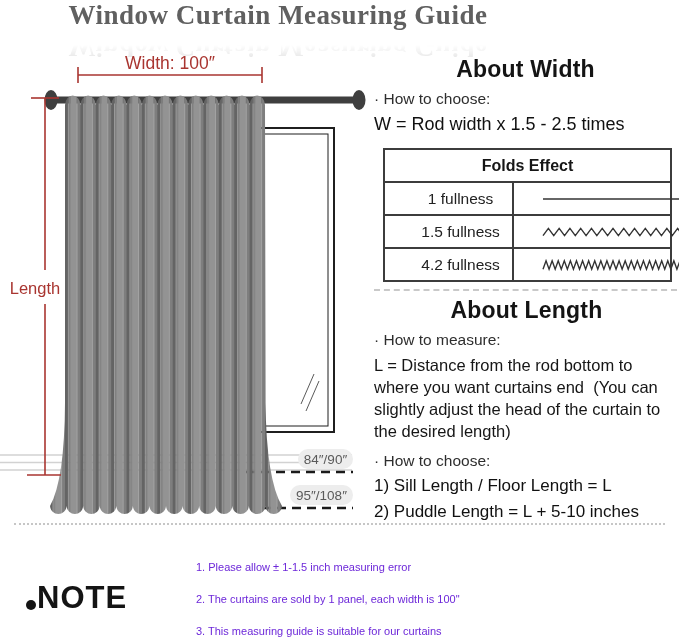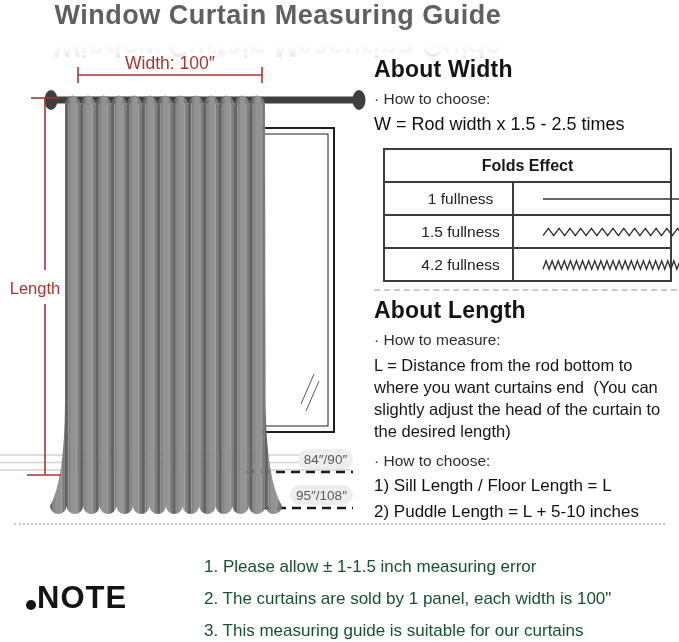--- a/index.html
+++ b/index.html
@@ -3,37 +3,37 @@
 <meta charset="utf-8">
 <style>
   html,body{margin:0;padding:0;}
   body{
     width:679px;height:642px;background:#ffffff;overflow:hidden;position:relative;
     font-family:"Liberation Sans", sans-serif;color:#1c1c1c;
   }
   .page{position:absolute;inset:0;}
 
   
-  .title-wrap{position:absolute;top:0;left:0;width:556px;text-align:center;}
+  .title-wrap{position:absolute;top:0;left:0;width:556px;text-align:center;font-family:Liberation Serif, serif;}
   .page-title{
     margin:0;font-size:27px;font-weight:600;color:#606060;letter-spacing:.5px;line-height:1.15;
   }
   .title-reflection{
     margin:0;font-size:27px;font-weight:600;color:#606060;letter-spacing:.5px;line-height:1.15;
     transform:scaleY(-1);opacity:.35;
     -webkit-mask-image:linear-gradient(to bottom, rgba(0,0,0,.55) 0%, transparent 55%);
     mask-image:linear-gradient(to bottom, rgba(0,0,0,.55) 0%, transparent 55%);
   }
 
   
   .diagram-svg{position:absolute;left:0;top:48px;}
 
   
   .right-col{position:absolute;left:374px;top:56px;width:303px;}
-  .section-heading{margin:0;font-size:23px;font-weight:600;color:#141414;letter-spacing:.2px;}
+  .section-heading{margin:0;font-size:23px;font-weight:600;color:#141414;letter-spacing:.2px;text-align:center;}
   .sub-line{margin:7px 0 0 0;font-size:15.5px;color:#2e2e2e;}
   .formula-line{margin:6px 0 0 0;font-size:18px;color:#111;}
   .para{margin:5px 0 0 0;font-size:16.5px;line-height:1.34;color:#161616;white-space:pre-wrap;}
   .option-line{margin:6px 0 0 0;font-size:17px;color:#111;}
 
   table.folds{
     border-collapse:collapse;margin:13px 0 0 9px;width:289px;table-layout:fixed;
   }
   table.folds th, table.folds td{
     border:2px solid #3c3c3c;text-align:center;vertical-align:middle;padding:0;
@@ -55,21 +55,21 @@
 
   
   .note-bullet{
     position:absolute;left:26px;top:600px;width:10px;height:10px;border-radius:50%;background:#141414;
   }
   .note-label{
     position:absolute;left:37px;top:580px;margin:0;
     font-size:31px;font-weight:700;color:#141414;letter-spacing:1px;
   }
   .note-items{position:absolute;left:196px;top:551px;width:475px;}
-  .note-item{font-size:17px;color:#14532d;line-height:32px;white-space:nowrap;margin-left:8px;}
+  .note-item{font-size:11px;color:#6d28d9;line-height:32px;white-space:nowrap;}
 </style>
 </head>
 <body>
 
 <div class="page">
 
   <div class="title-wrap">
     <h1 class="page-title">Window Curtain Measuring Guide</h1>
     <div class="title-reflection">Window Curtain Measuring Guide</div>
   </div>

